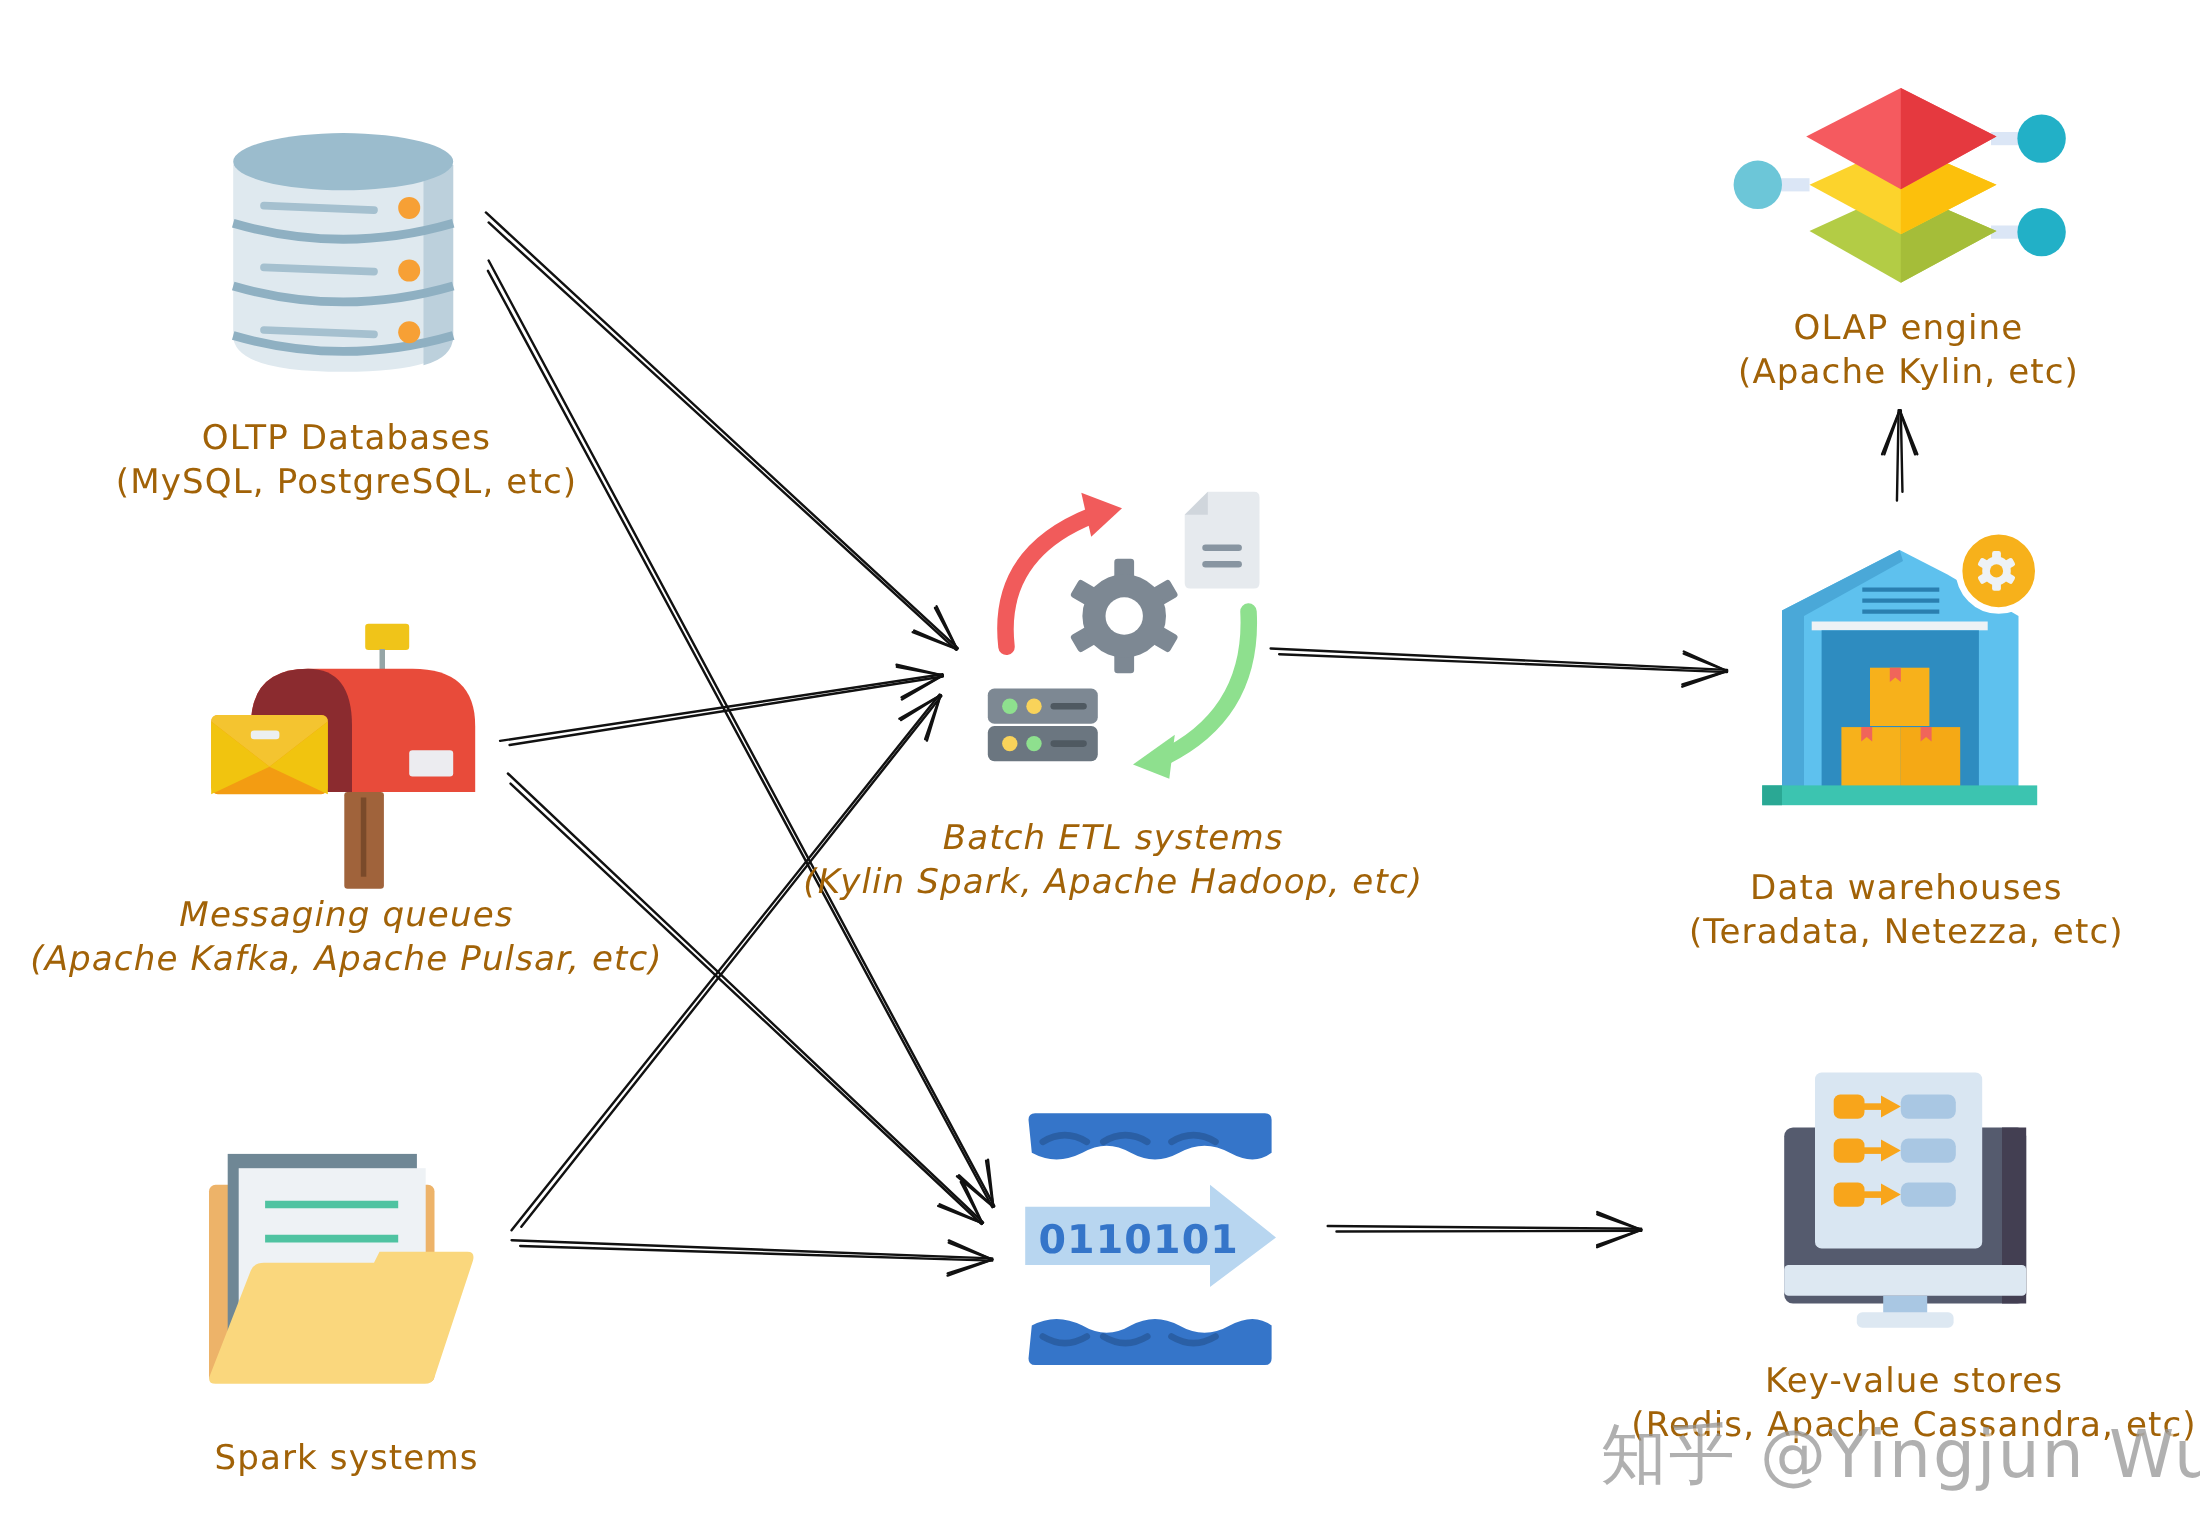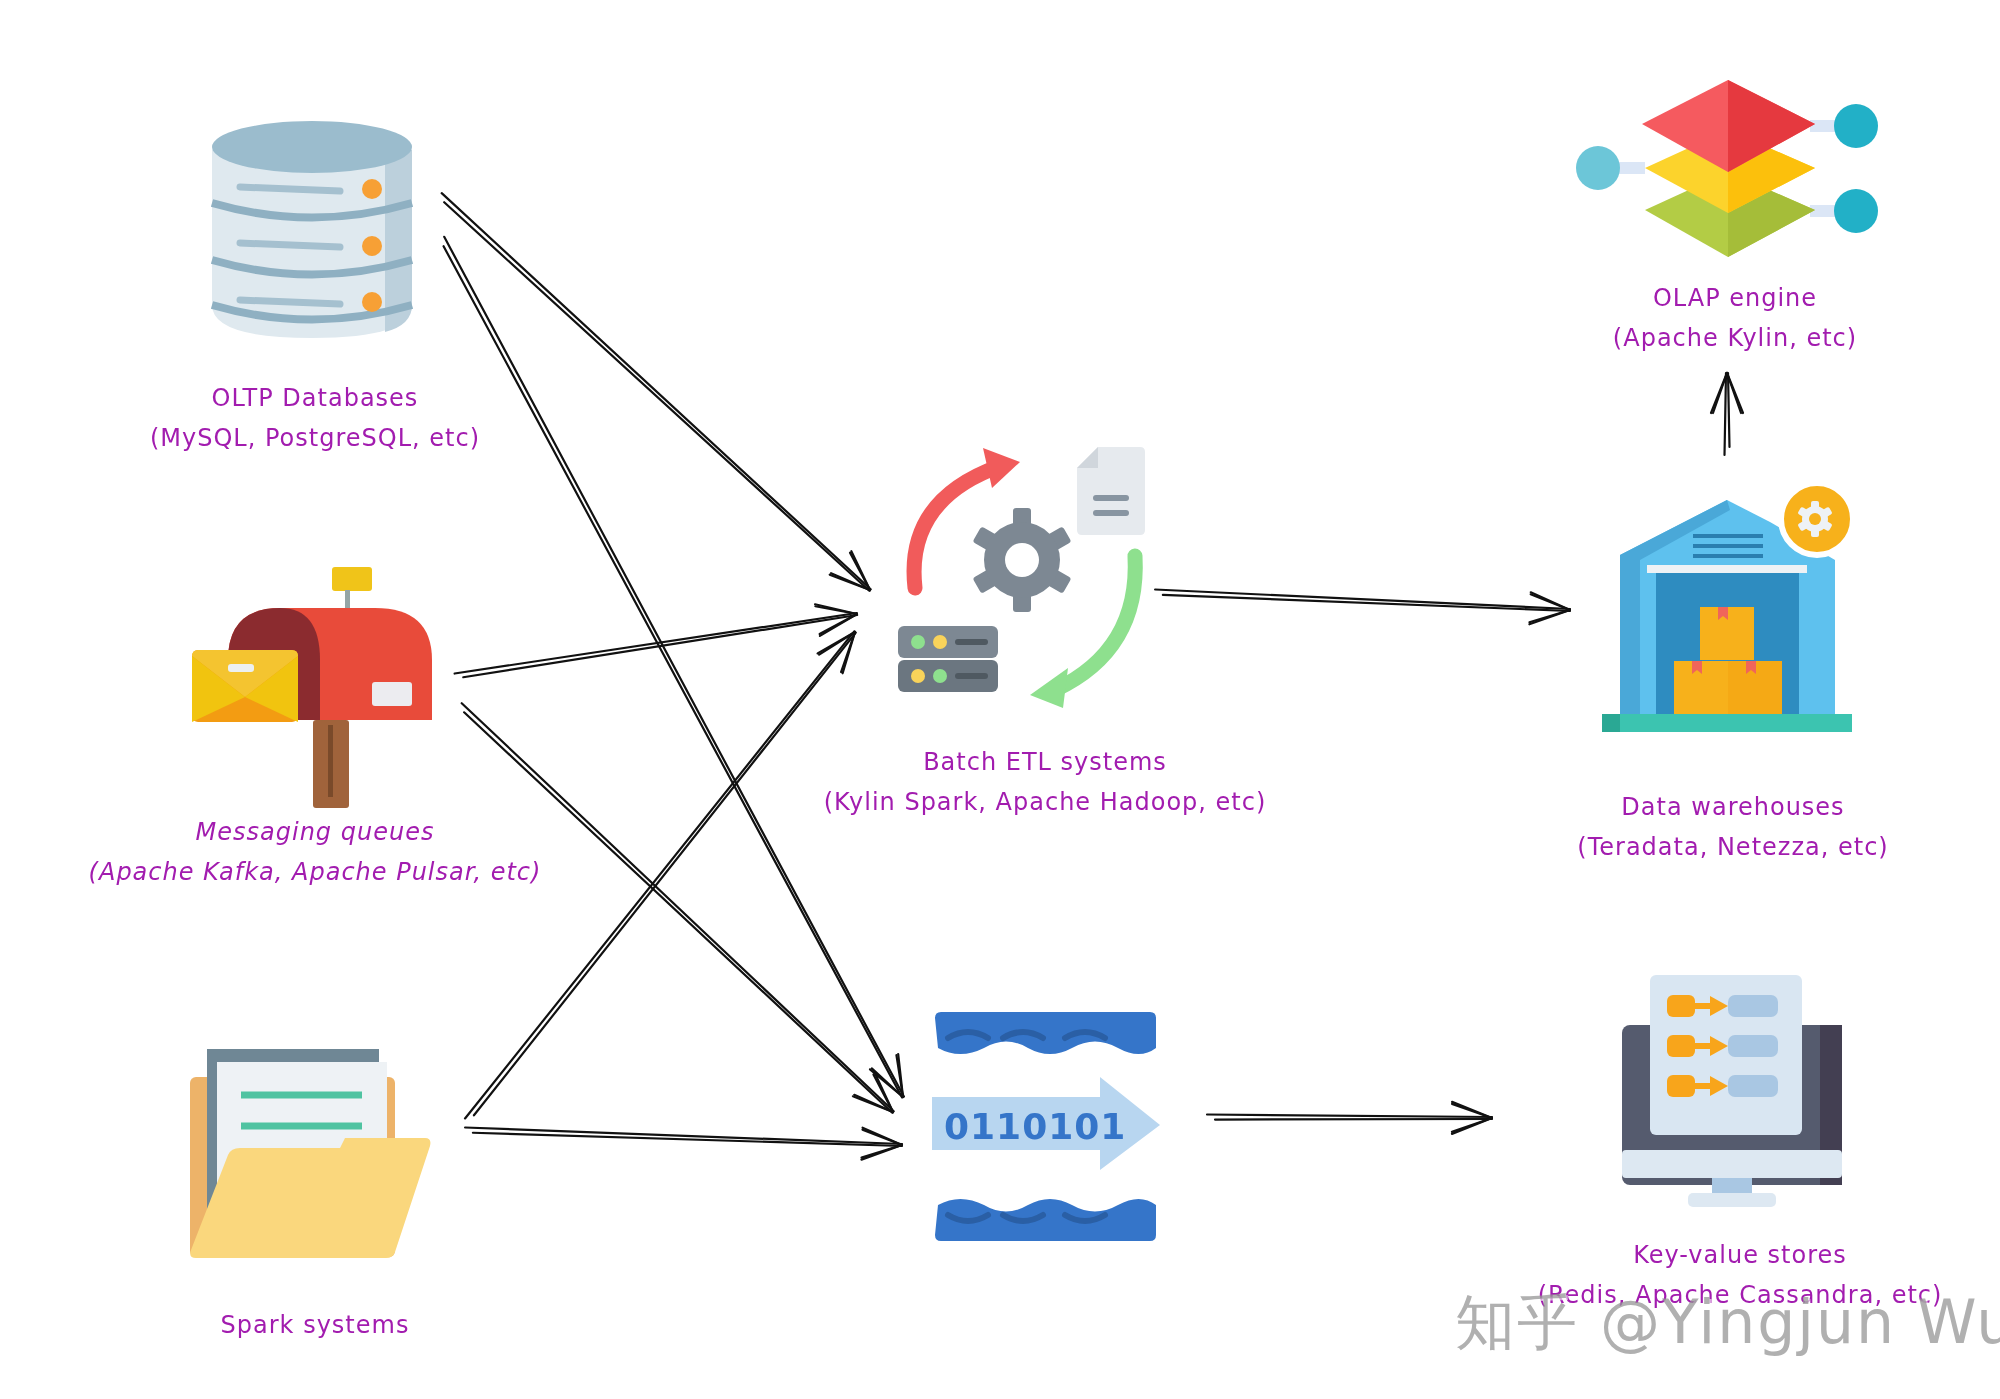--- a/index.html
+++ b/index.html
@@ -1,20 +1,20 @@
 <!DOCTYPE html>
 <html><head>
 <meta charset="utf-8">
 <style>
   html,body{margin:0;padding:0;background:#ffffff;}
   body{width:2000px;height:1399px;position:relative;overflow:hidden;
        font-family:"DejaVu Sans", sans-serif;}
   #canvas{position:absolute;left:0;top:0;width:2000px;height:1399px;}
-  .label{position:absolute;text-align:center;color:#a21caf;
-         font-family:"DejaVu Sans", sans-serif;font-size:24px;line-height:40px;
+  .label{position:absolute;text-align:center;color:#a16207;
+         font-family:"DejaVu Sans", sans-serif;font-size:31px;line-height:40px;
          letter-spacing:1px;white-space:nowrap;transform:translateX(-50%);}
   .label .l1,.label .l2{display:block;}
   .watermark{position:absolute;left:1455px;top:1283px;font-size:60px;
              color:rgba(150,150,150,0.75);font-family:"DejaVu Sans", sans-serif;
              letter-spacing:2px;white-space:nowrap;
              text-shadow:2px 2px 0 rgba(255,255,255,0.6);}
 </style>
 </head>
 <body>
 
@@ -243,21 +243,21 @@
   <span class="l1">OLTP Databases</span>
   <span class="l2">(MySQL, PostgreSQL, etc)</span>
 </div>
 <div class="label" style="left:315px;top:812px;font-style:italic;">
   <span class="l1">Messaging queues</span>
   <span class="l2">(Apache Kafka, Apache Pulsar, etc)</span>
 </div>
 <div class="label" style="left:315px;top:1305px;">
   <span class="l1">Spark systems</span>
 </div>
-<div class="label" style="left:1045px;top:742px;">
+<div class="label" style="left:1012px;top:742px;font-style:italic;">
   <span class="l1">Batch ETL systems</span>
   <span class="l2">(Kylin Spark, Apache Hadoop, etc)</span>
 </div>
 <div class="label" style="left:1733px;top:787px;">
   <span class="l1">Data warehouses</span>
   <span class="l2">(Teradata, Netezza, etc)</span>
 </div>
 <div class="label" style="left:1735px;top:278px;">
   <span class="l1">OLAP engine</span>
   <span class="l2">(Apache Kylin, etc)</span>

